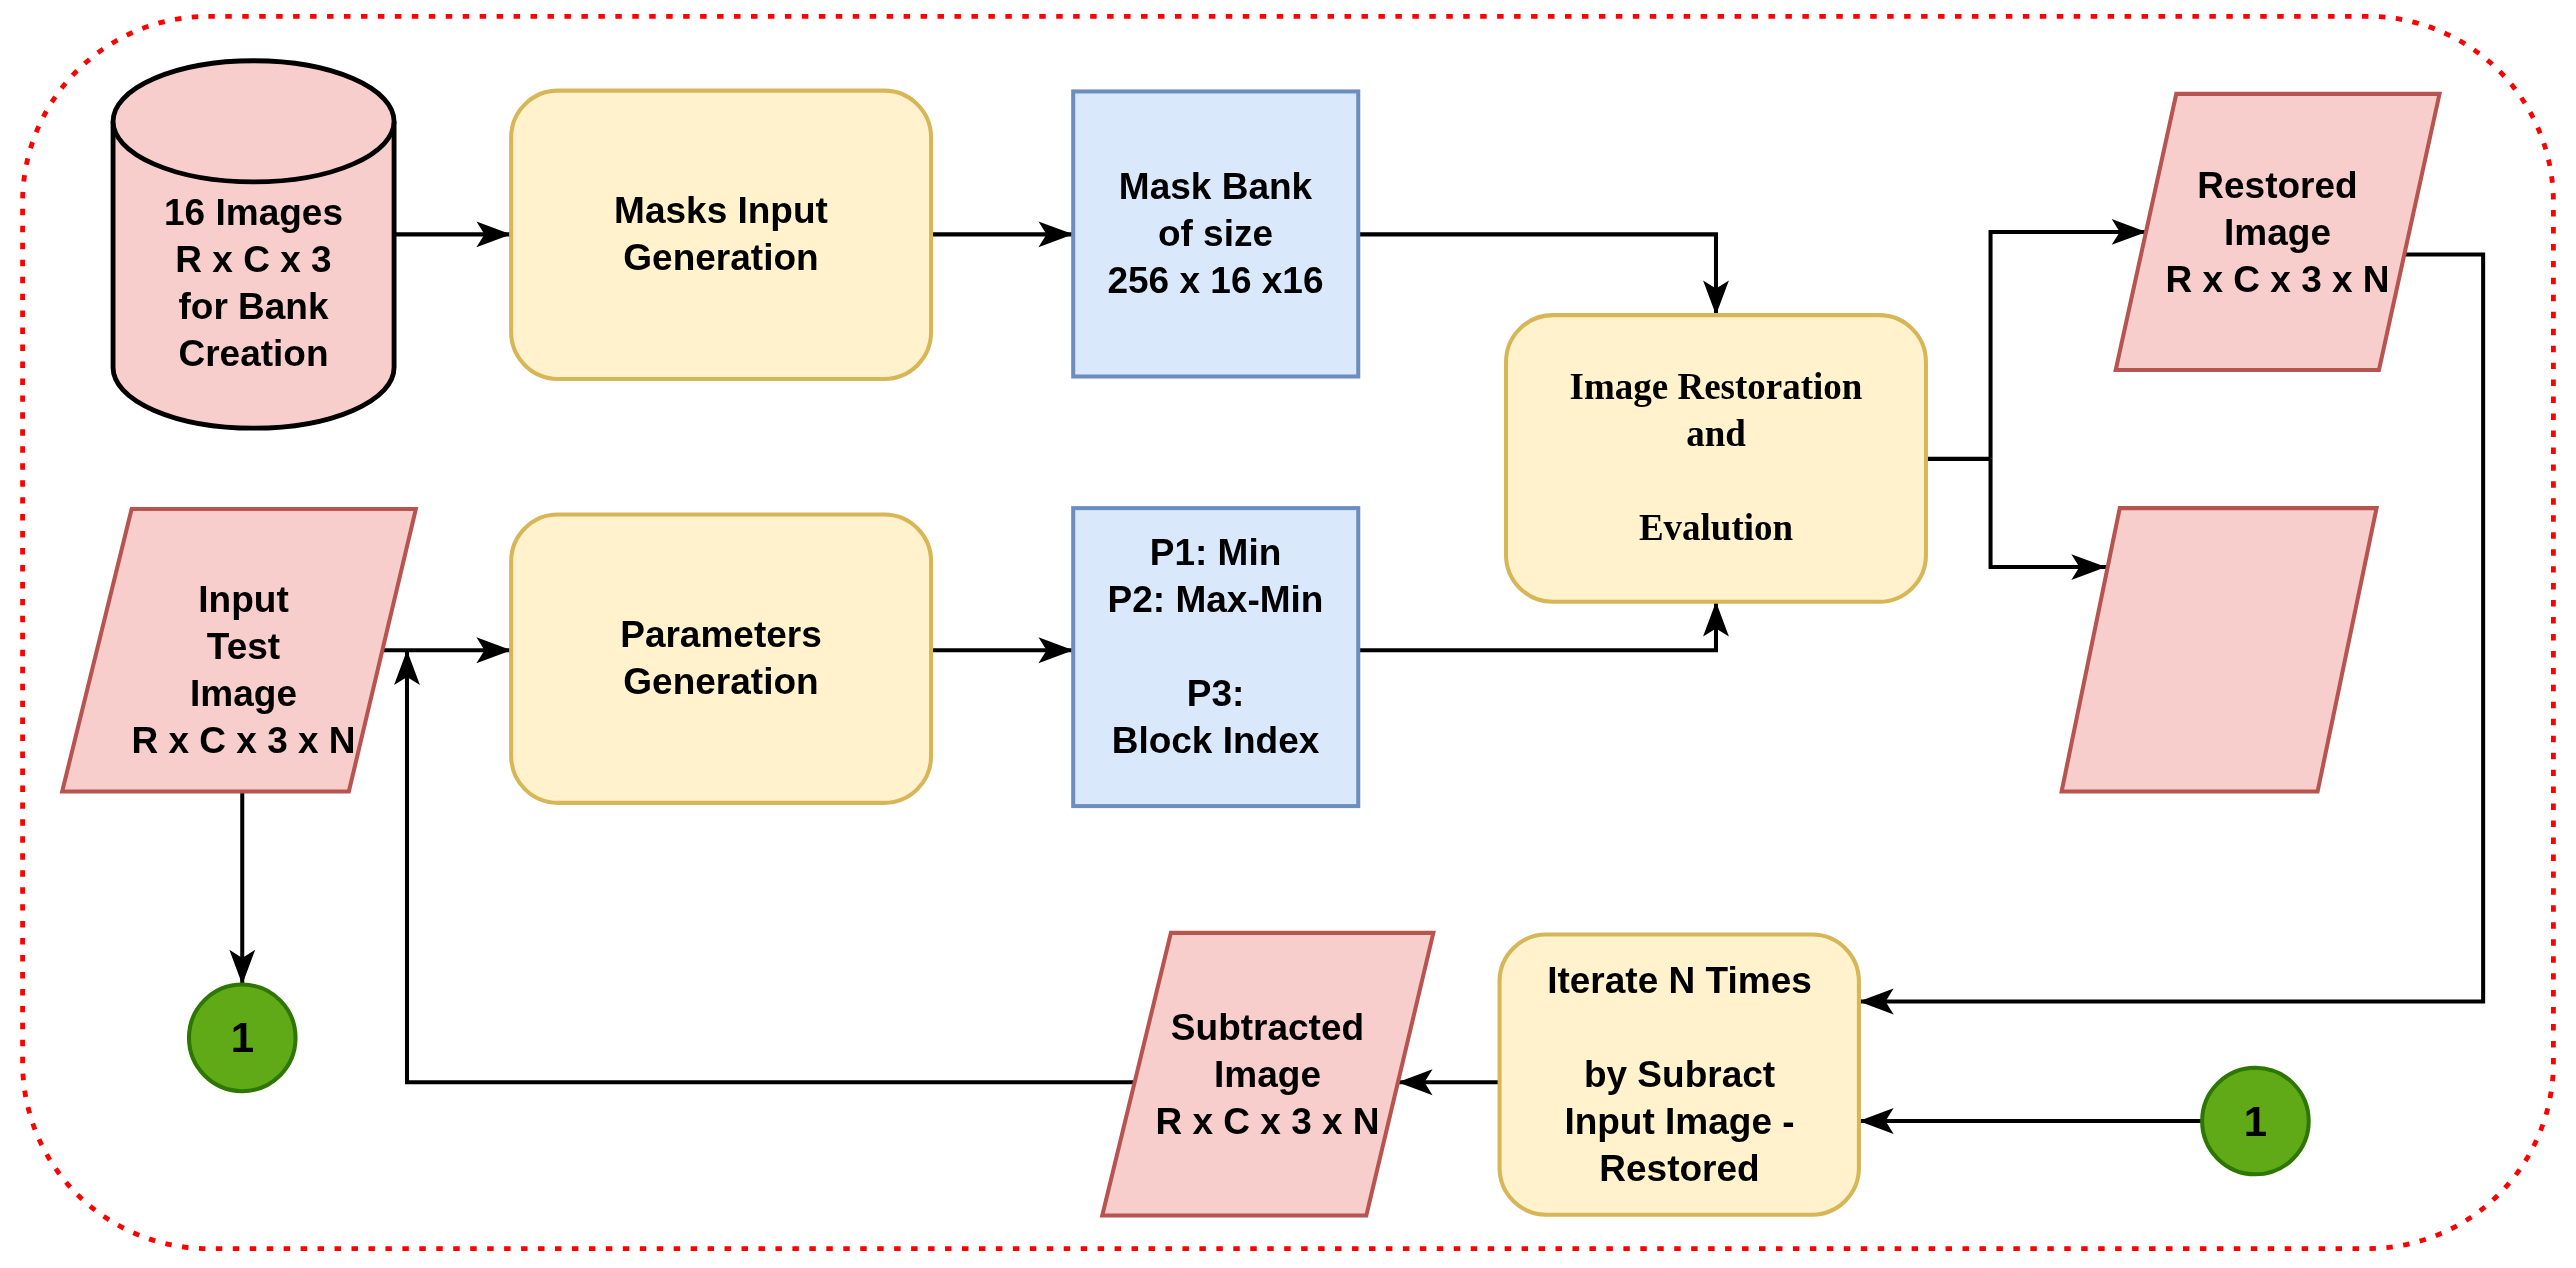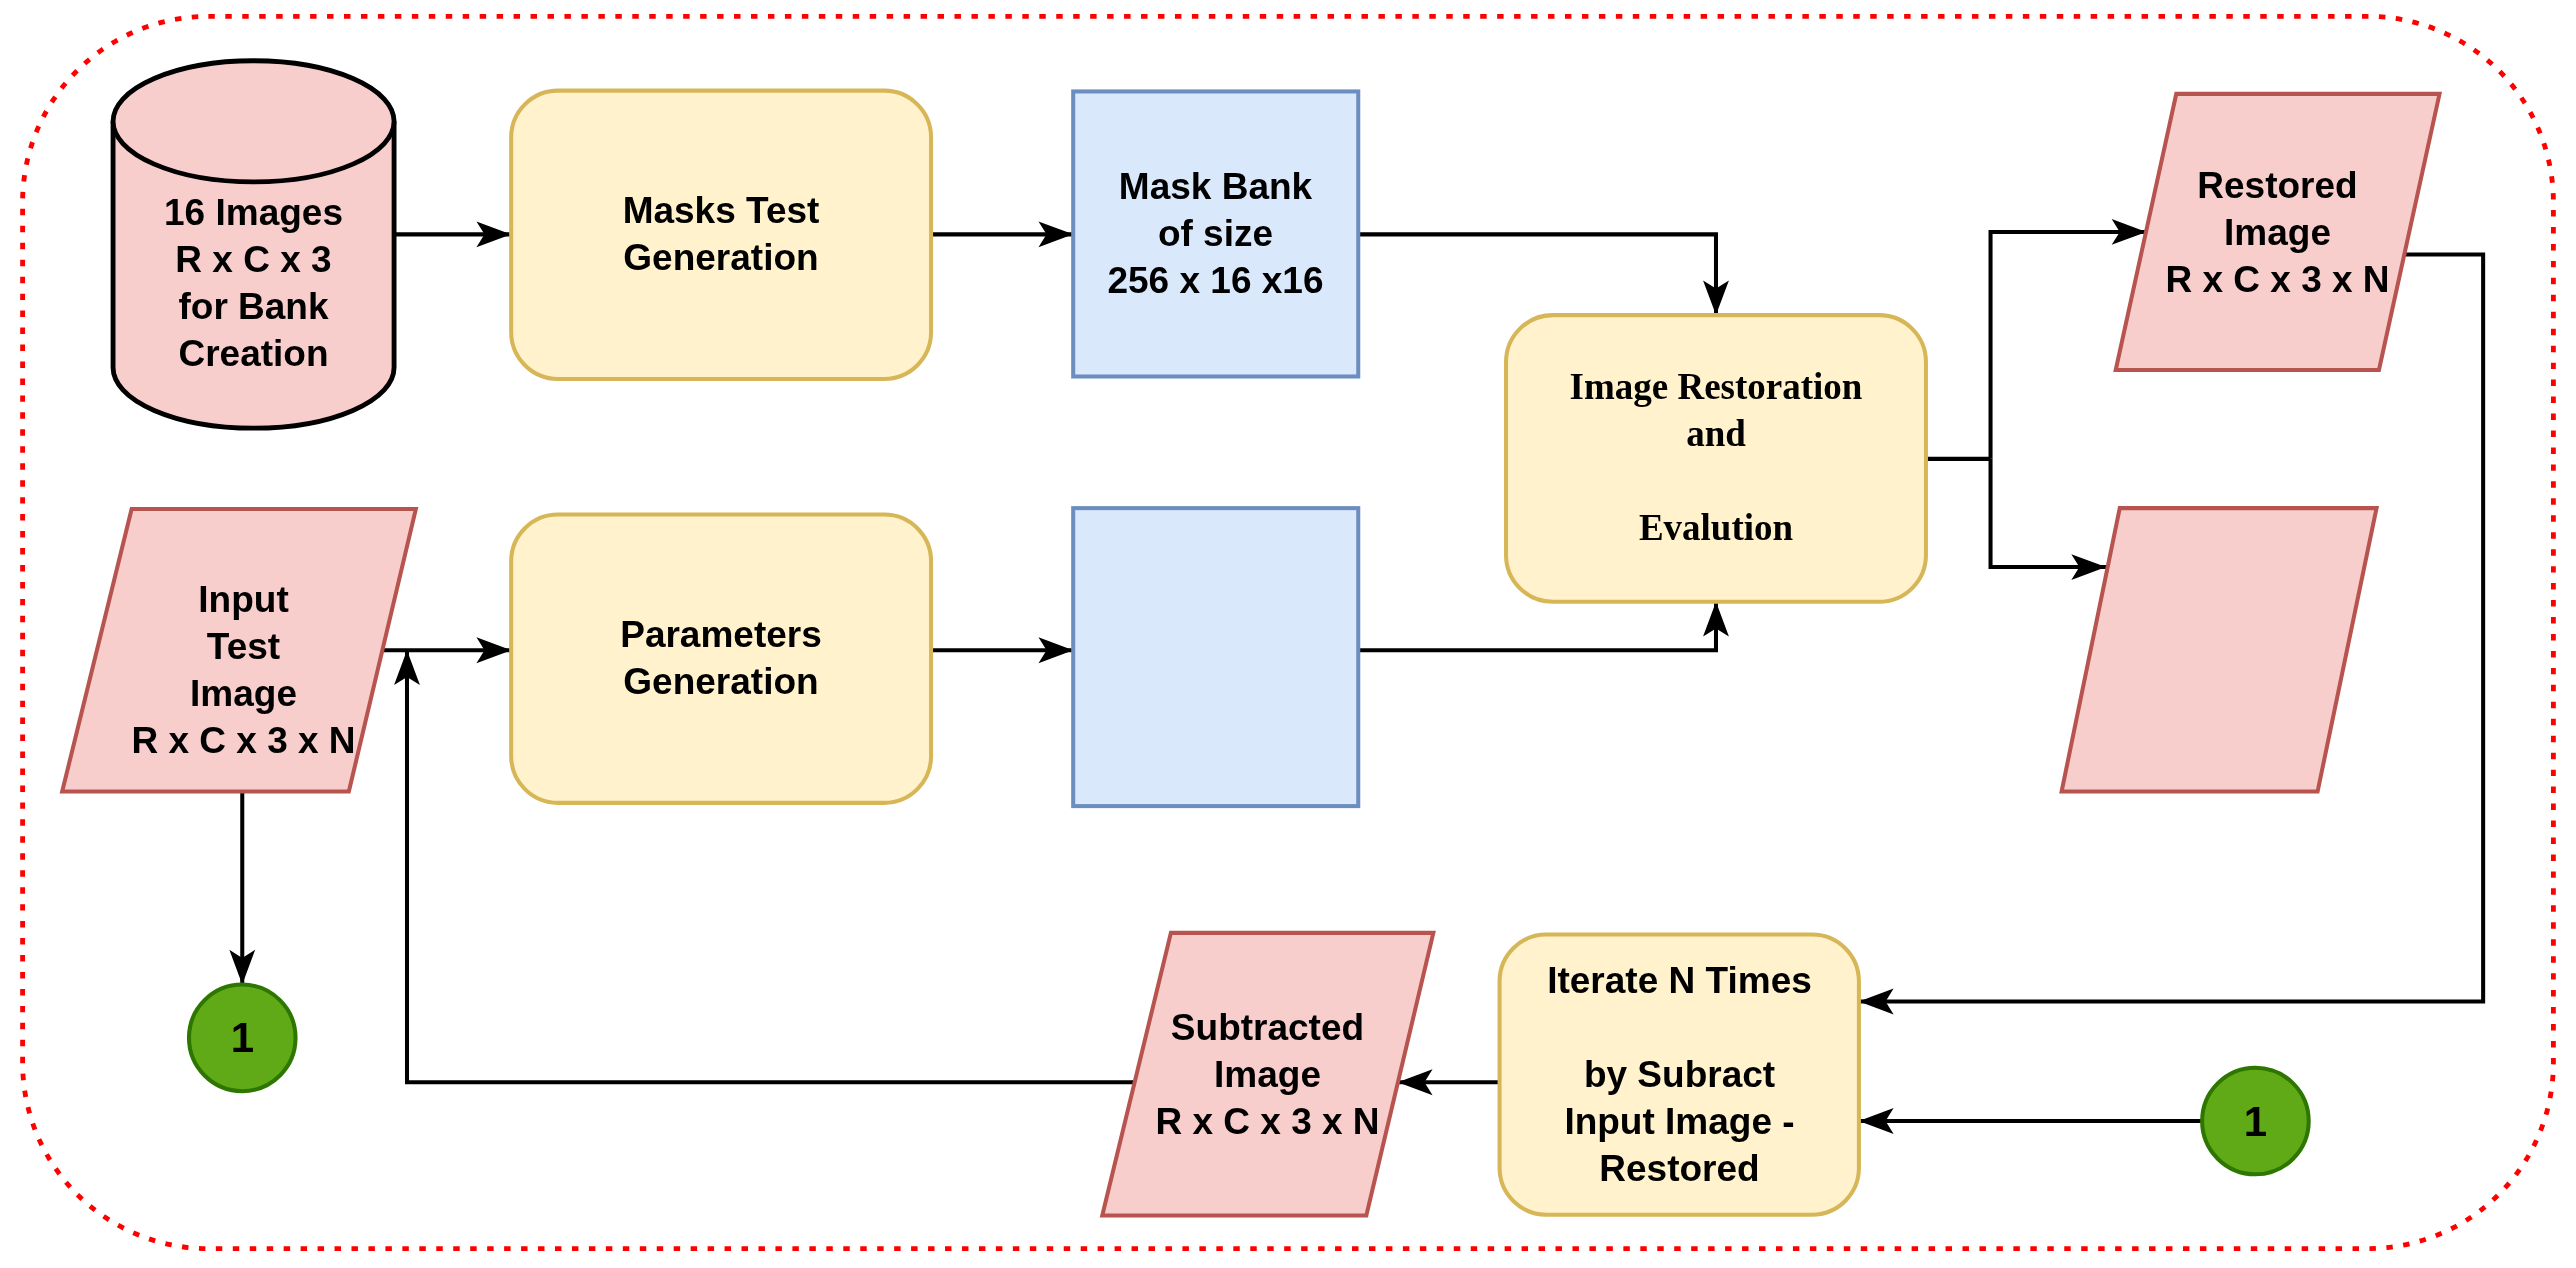--- a/index.html
+++ b/index.html
@@ -92,21 +92,21 @@
       <circle class="s-green" cx="300" cy="1285" r="66" fill="#60a917"></circle>
       <circle class="s-green" cx="2793" cy="1388" r="66" fill="#60a917"></circle>
     </g>
   </svg>
 
   <div class="label" style="left:113px;top:189px;width:281px;">16 Images
 R x C x 3
 for Bank
 Creation</div>
 
-  <div class="label" style="left:511px;top:187px;width:420px;">Masks Test
+  <div class="label" style="left:511px;top:187px;width:420px;">Masks Input
 Generation</div>
 
   <div class="label" style="left:1073px;top:163px;width:285px;">Mask Bank
 of size
 256 x 16 x16</div>
 
   <div class="label" style="left:1506px;top:363px;width:420px;font-family:Liberation Serif, serif;">Image Restoration
 and
 
 Evalution</div>
@@ -117,20 +117,25 @@
 
 
   <div class="label" style="left:98px;top:556px;width:291px;margin-top:20px;">Input
 Test
 Image
 R x C x 3 x N</div>
 
   <div class="label" style="left:511px;top:611px;width:420px;">Parameters
 Generation</div>
 
+  <div class="label" style="left:1073px;top:529px;width:285px;">P1: Min
+P2: Max-Min
+
+P3:
+Block Index</div>
 
   <div class="label" style="left:1122px;top:1004px;width:291px;">Subtracted
 Image
 R x C x 3 x N</div>
 
   <div class="label" style="left:1500px;top:957px;width:359px;">Iterate N Times
 
 by Subract
 Input Image -
 Restored</div>

